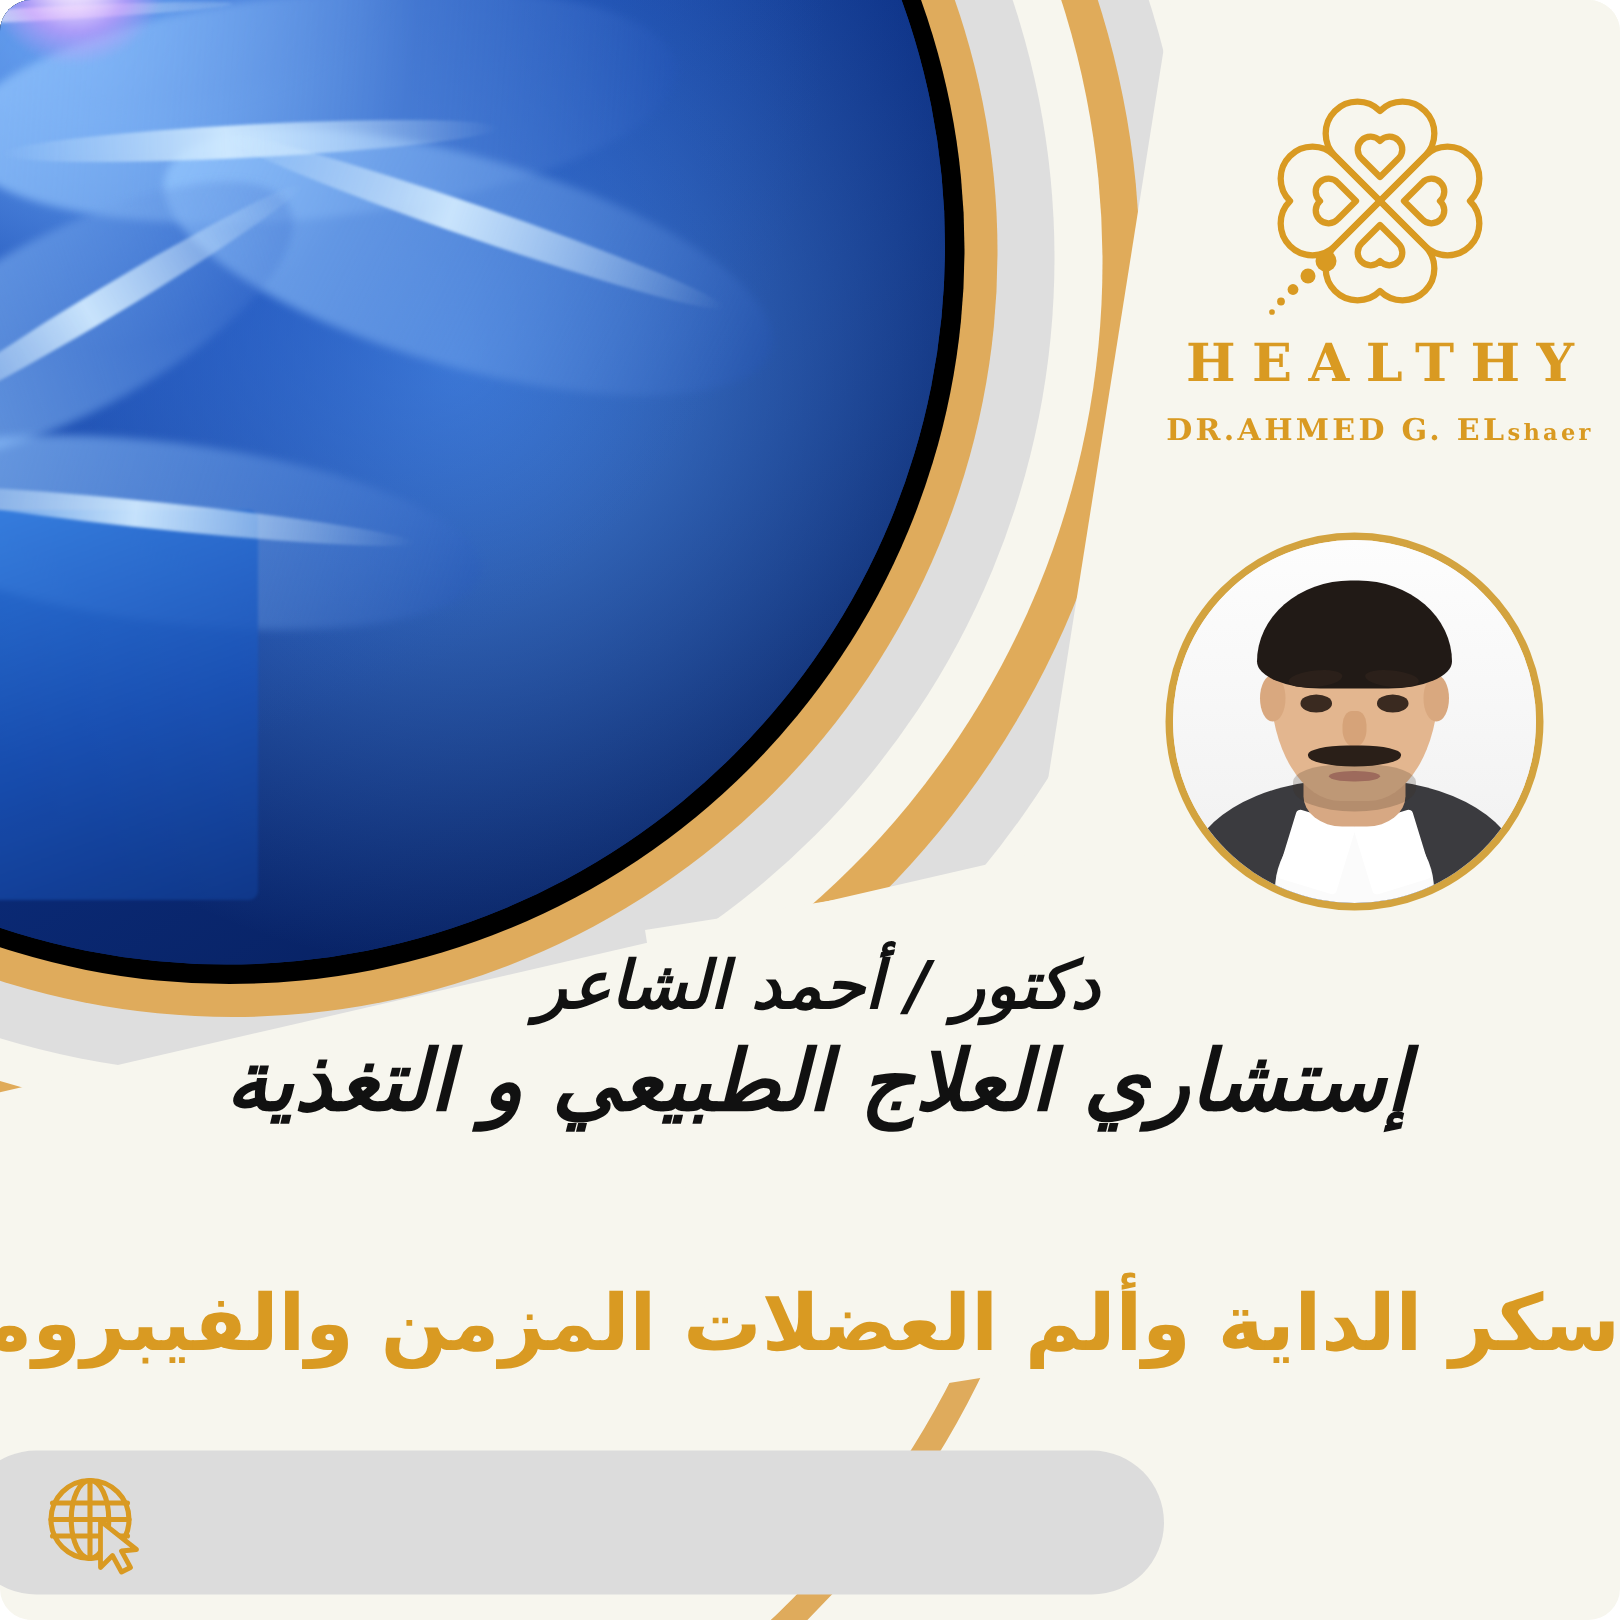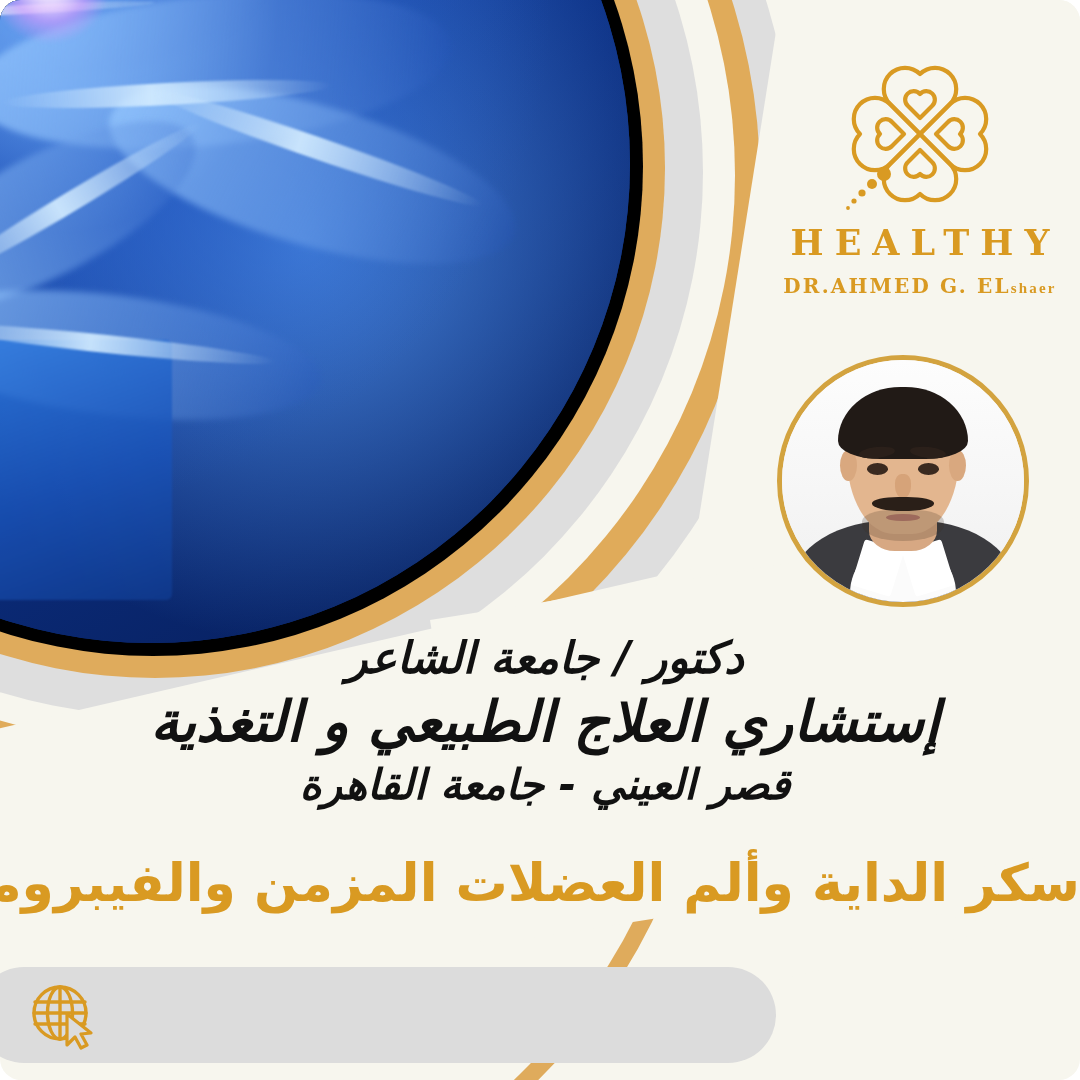--- a/index.html
+++ b/index.html
@@ -184,21 +184,21 @@
   .logo-sub {
     margin-top: 16px;
     color: #d99a22;
     font-family: "DejaVu Serif", "Liberation Serif", serif;
     font-weight: 700;
     font-size: 20px;
     letter-spacing: 2.2px;
     line-height: 1;
     white-space: nowrap;
   }
-  .logo-sub .sm { font-size: 15px; font-family: Liberation Serif, serif; }
+  .logo-sub .sm { font-size: 15px; }
 
   
   .portrait {
     position: absolute;
     left: 777px; top: 355px;
     width: 252px; height: 252px;
     border-radius: 50%;
     border: 5px solid #d3a33f;
     overflow: hidden;
     background: #f2f2f2;
@@ -360,23 +360,22 @@
     <div class="pt-browR"></div>
     <div class="pt-eyeL"></div>
     <div class="pt-eyeR"></div>
     <div class="pt-nose"></div>
     <div class="pt-beard"></div>
     <div class="pt-mous"></div>
     <div class="pt-mouth"></div>
   </div>
 
   <div class="cred">
-    <div class="cred-line cred-1">دكتور / جامعة الشاعر</div>
+    <div class="cred-line cred-1">دكتور / أحمد الشاعر</div>
     <div class="cred-line cred-2">إستشاري العلاج الطبيعي و التغذية</div>
-    <div class="cred-line cred-3">قصر العيني - جامعة القاهرة</div>
   </div>
 
   <div class="headline">سكر الداية وألم العضلات المزمن والفيبروميالجيا</div>
 
   <div class="footer-pill">
     <svg class="globe-icon" width="72" height="72" viewBox="0 0 72 72" fill="none" stroke="#d99a22" stroke-width="3.4" stroke-linecap="round" stroke-linejoin="round">
       <circle cx="34" cy="34" r="26"></circle>
       <ellipse cx="34" cy="34" rx="12.5" ry="26"></ellipse>
       <line x1="34" y1="8" x2="34" y2="60"></line>
       <line x1="9" y1="23" x2="59" y2="23"></line>

